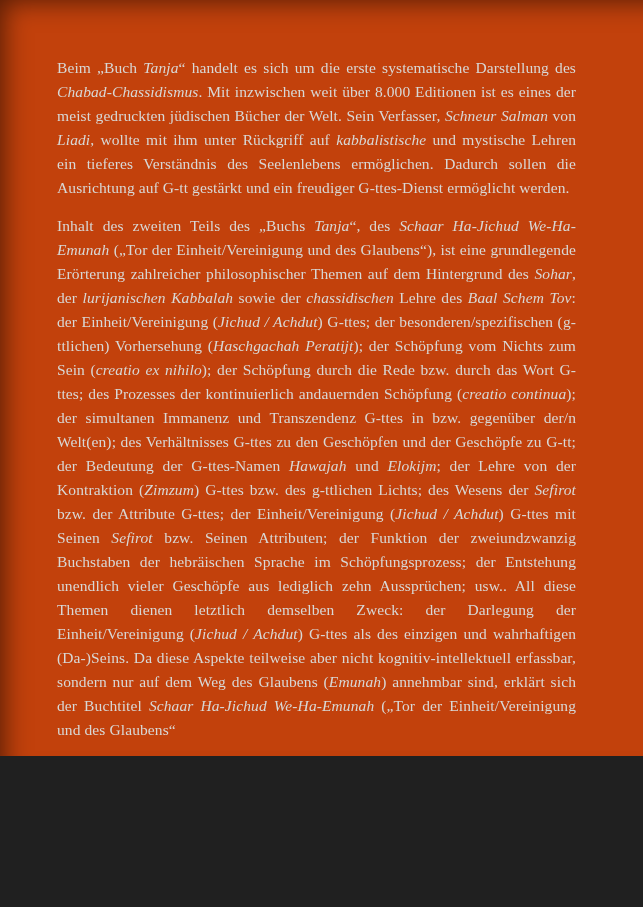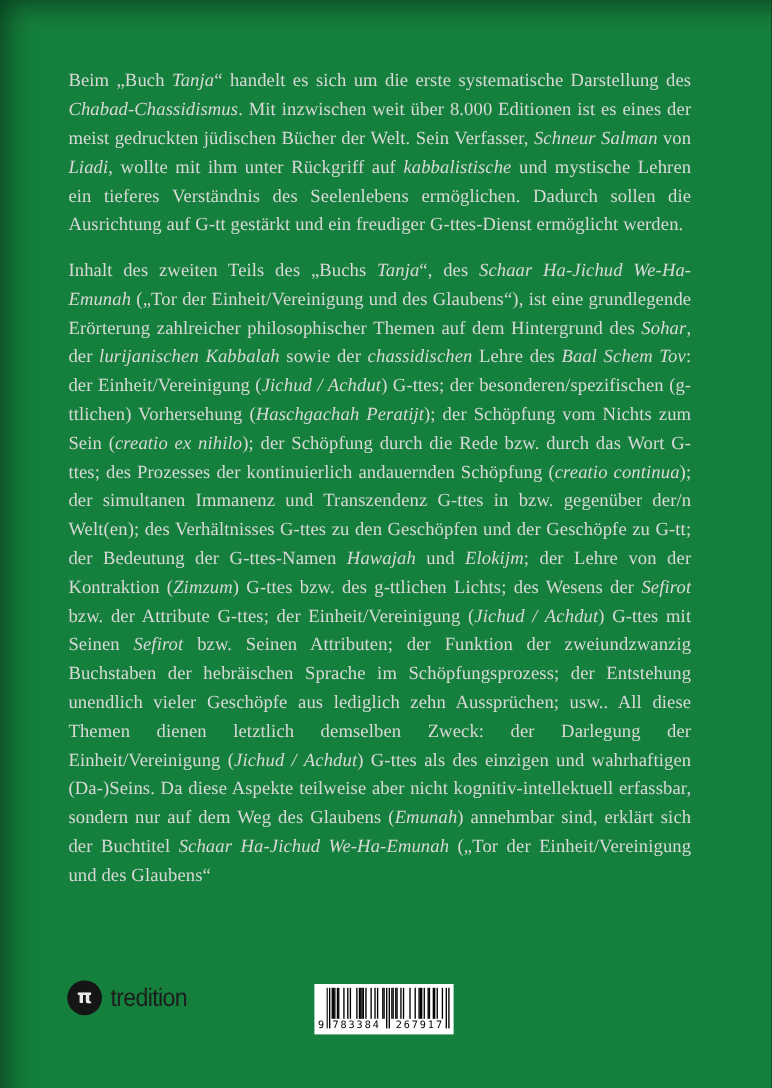--- a/index.html
+++ b/index.html
@@ -1,19 +1,19 @@
 <!DOCTYPE html>
 <html lang="de"><head>
 <meta charset="utf-8">
 <style>
   html,body{margin:0;padding:0;background:#202020;}
   .cover{
     position:relative;
-    width:643px;height:907px;
-    background:#15803d;
+    width:643px;height:756px;
+    background:#c2410c;
     overflow:hidden;
     font-family:"Liberation Serif","DejaVu Serif",serif;
   }
   .vignette{
     position:absolute;inset:0;pointer-events:none;
     box-shadow:inset 16px 14px 26px -12px rgba(0,0,0,0.55);
   }
   .blurb{
     position:absolute;
     left:57px;top:56px;width:519px;

